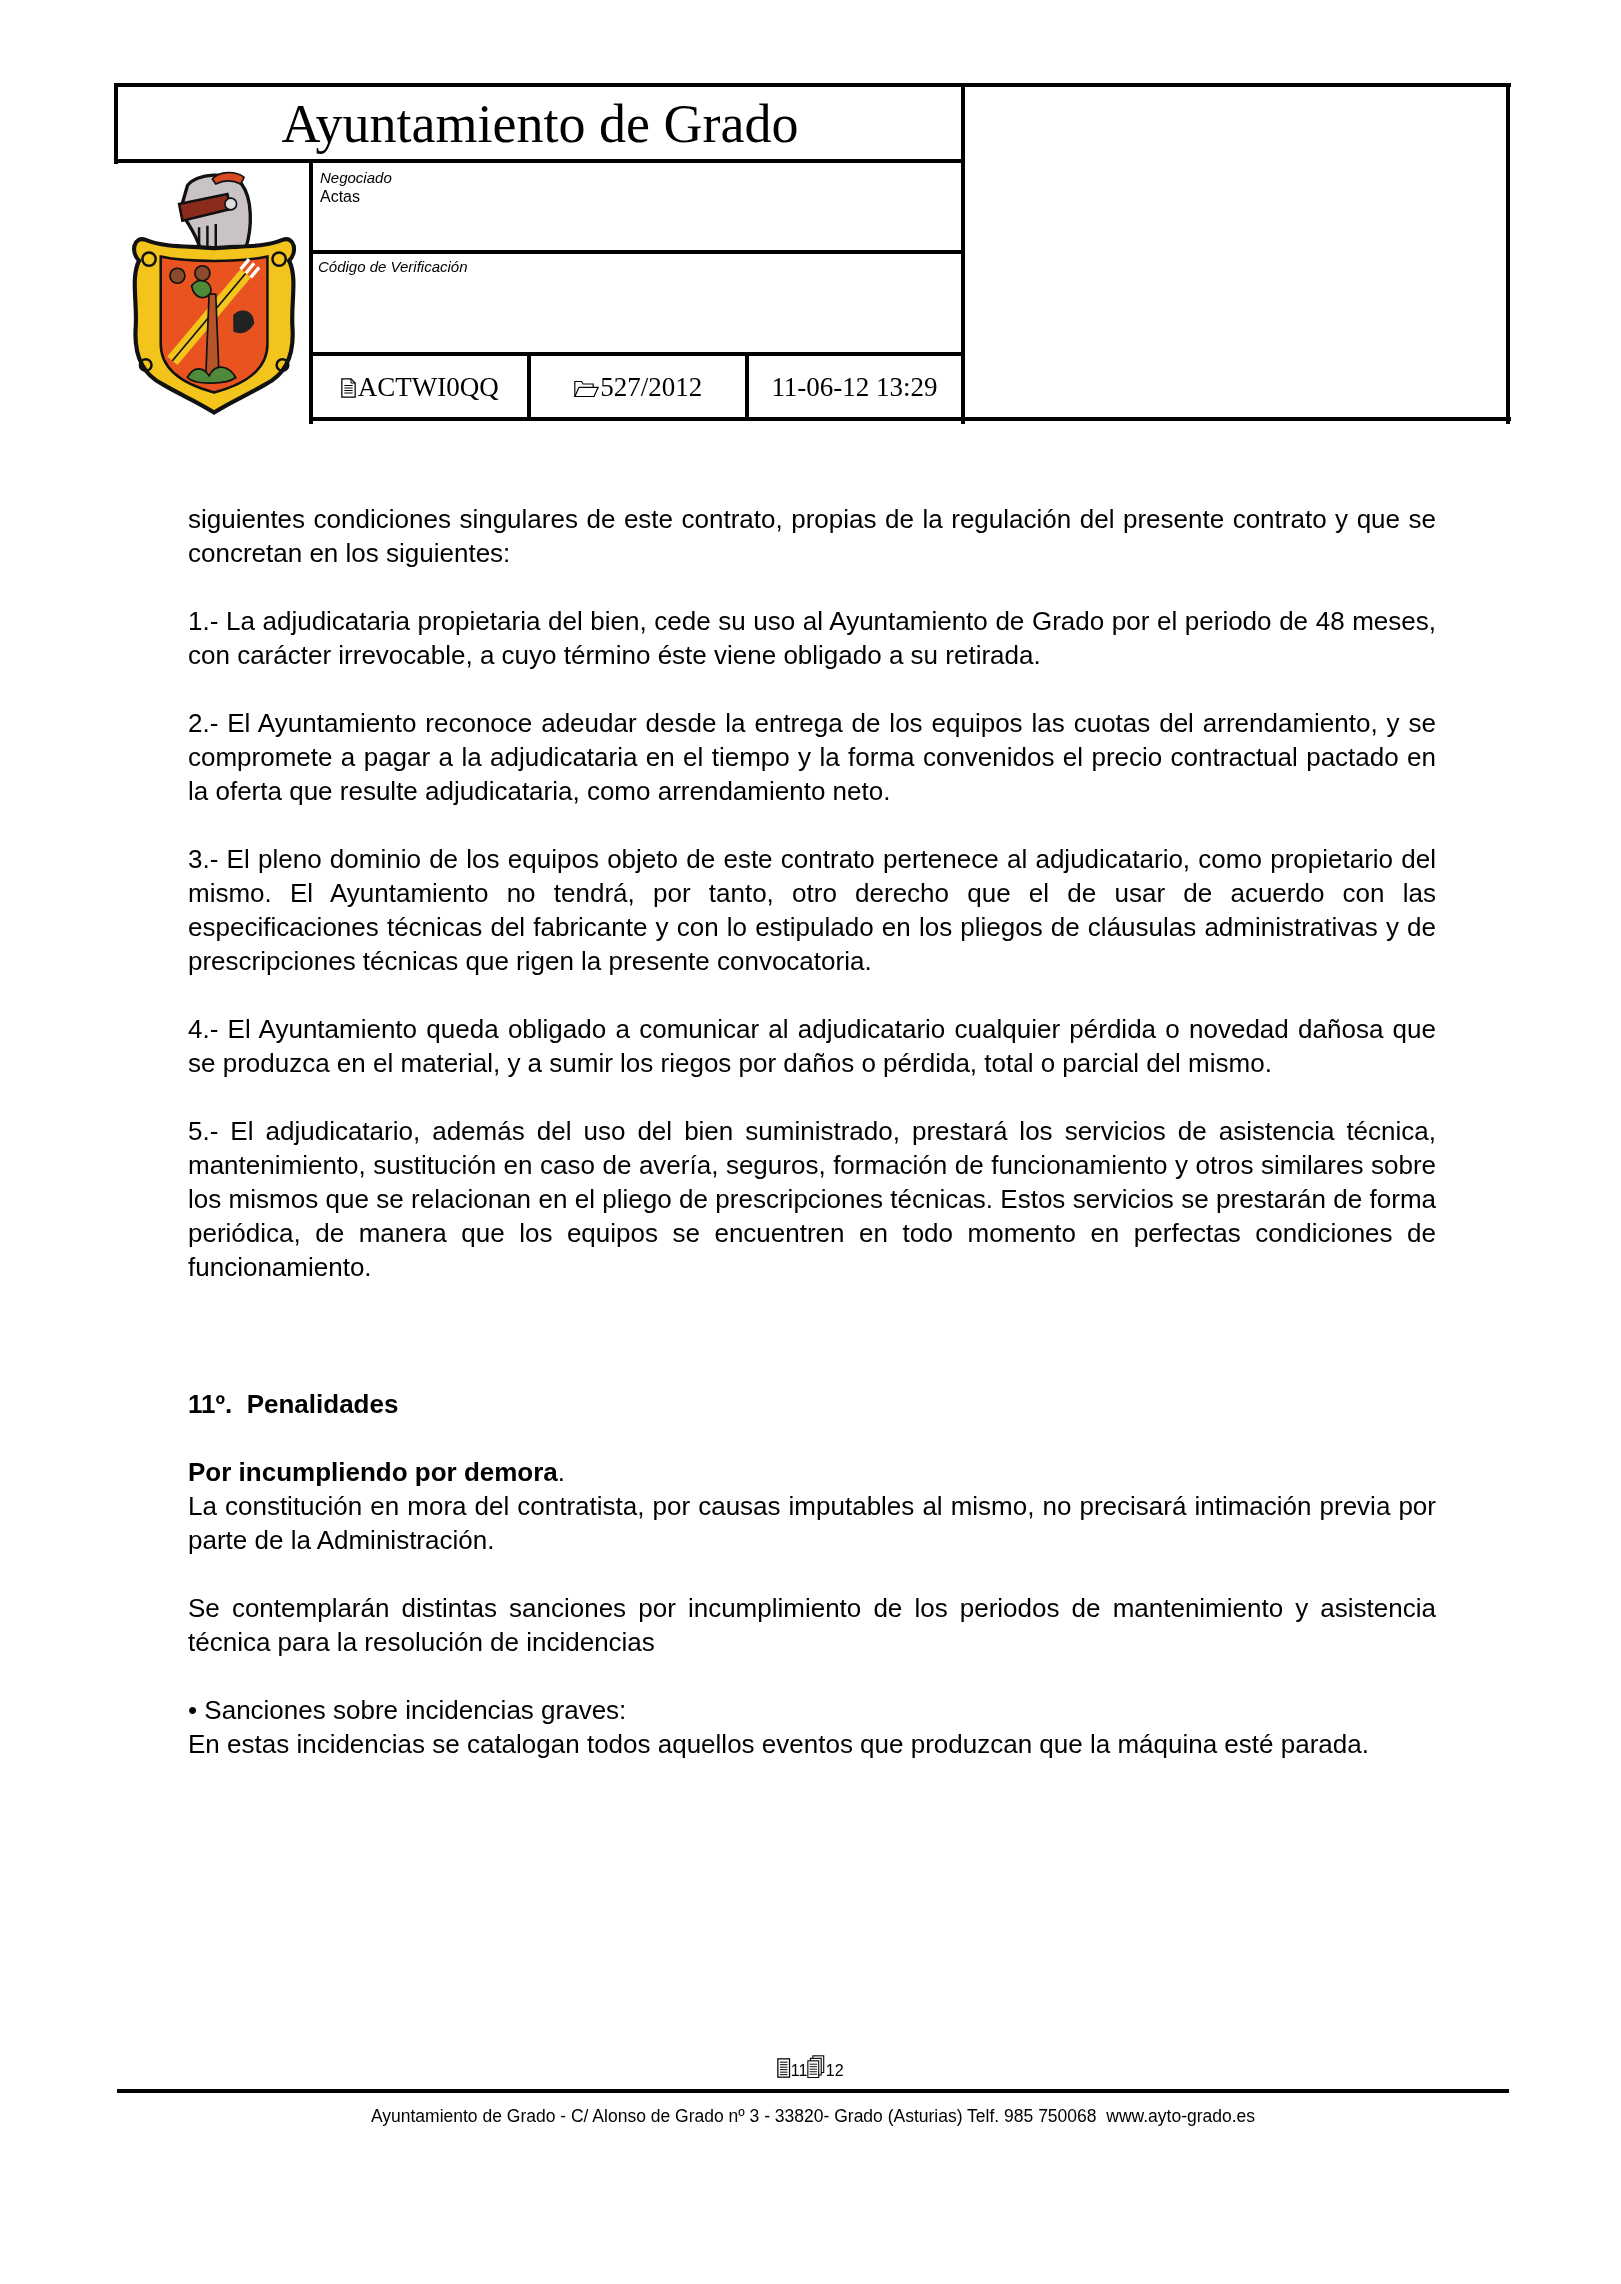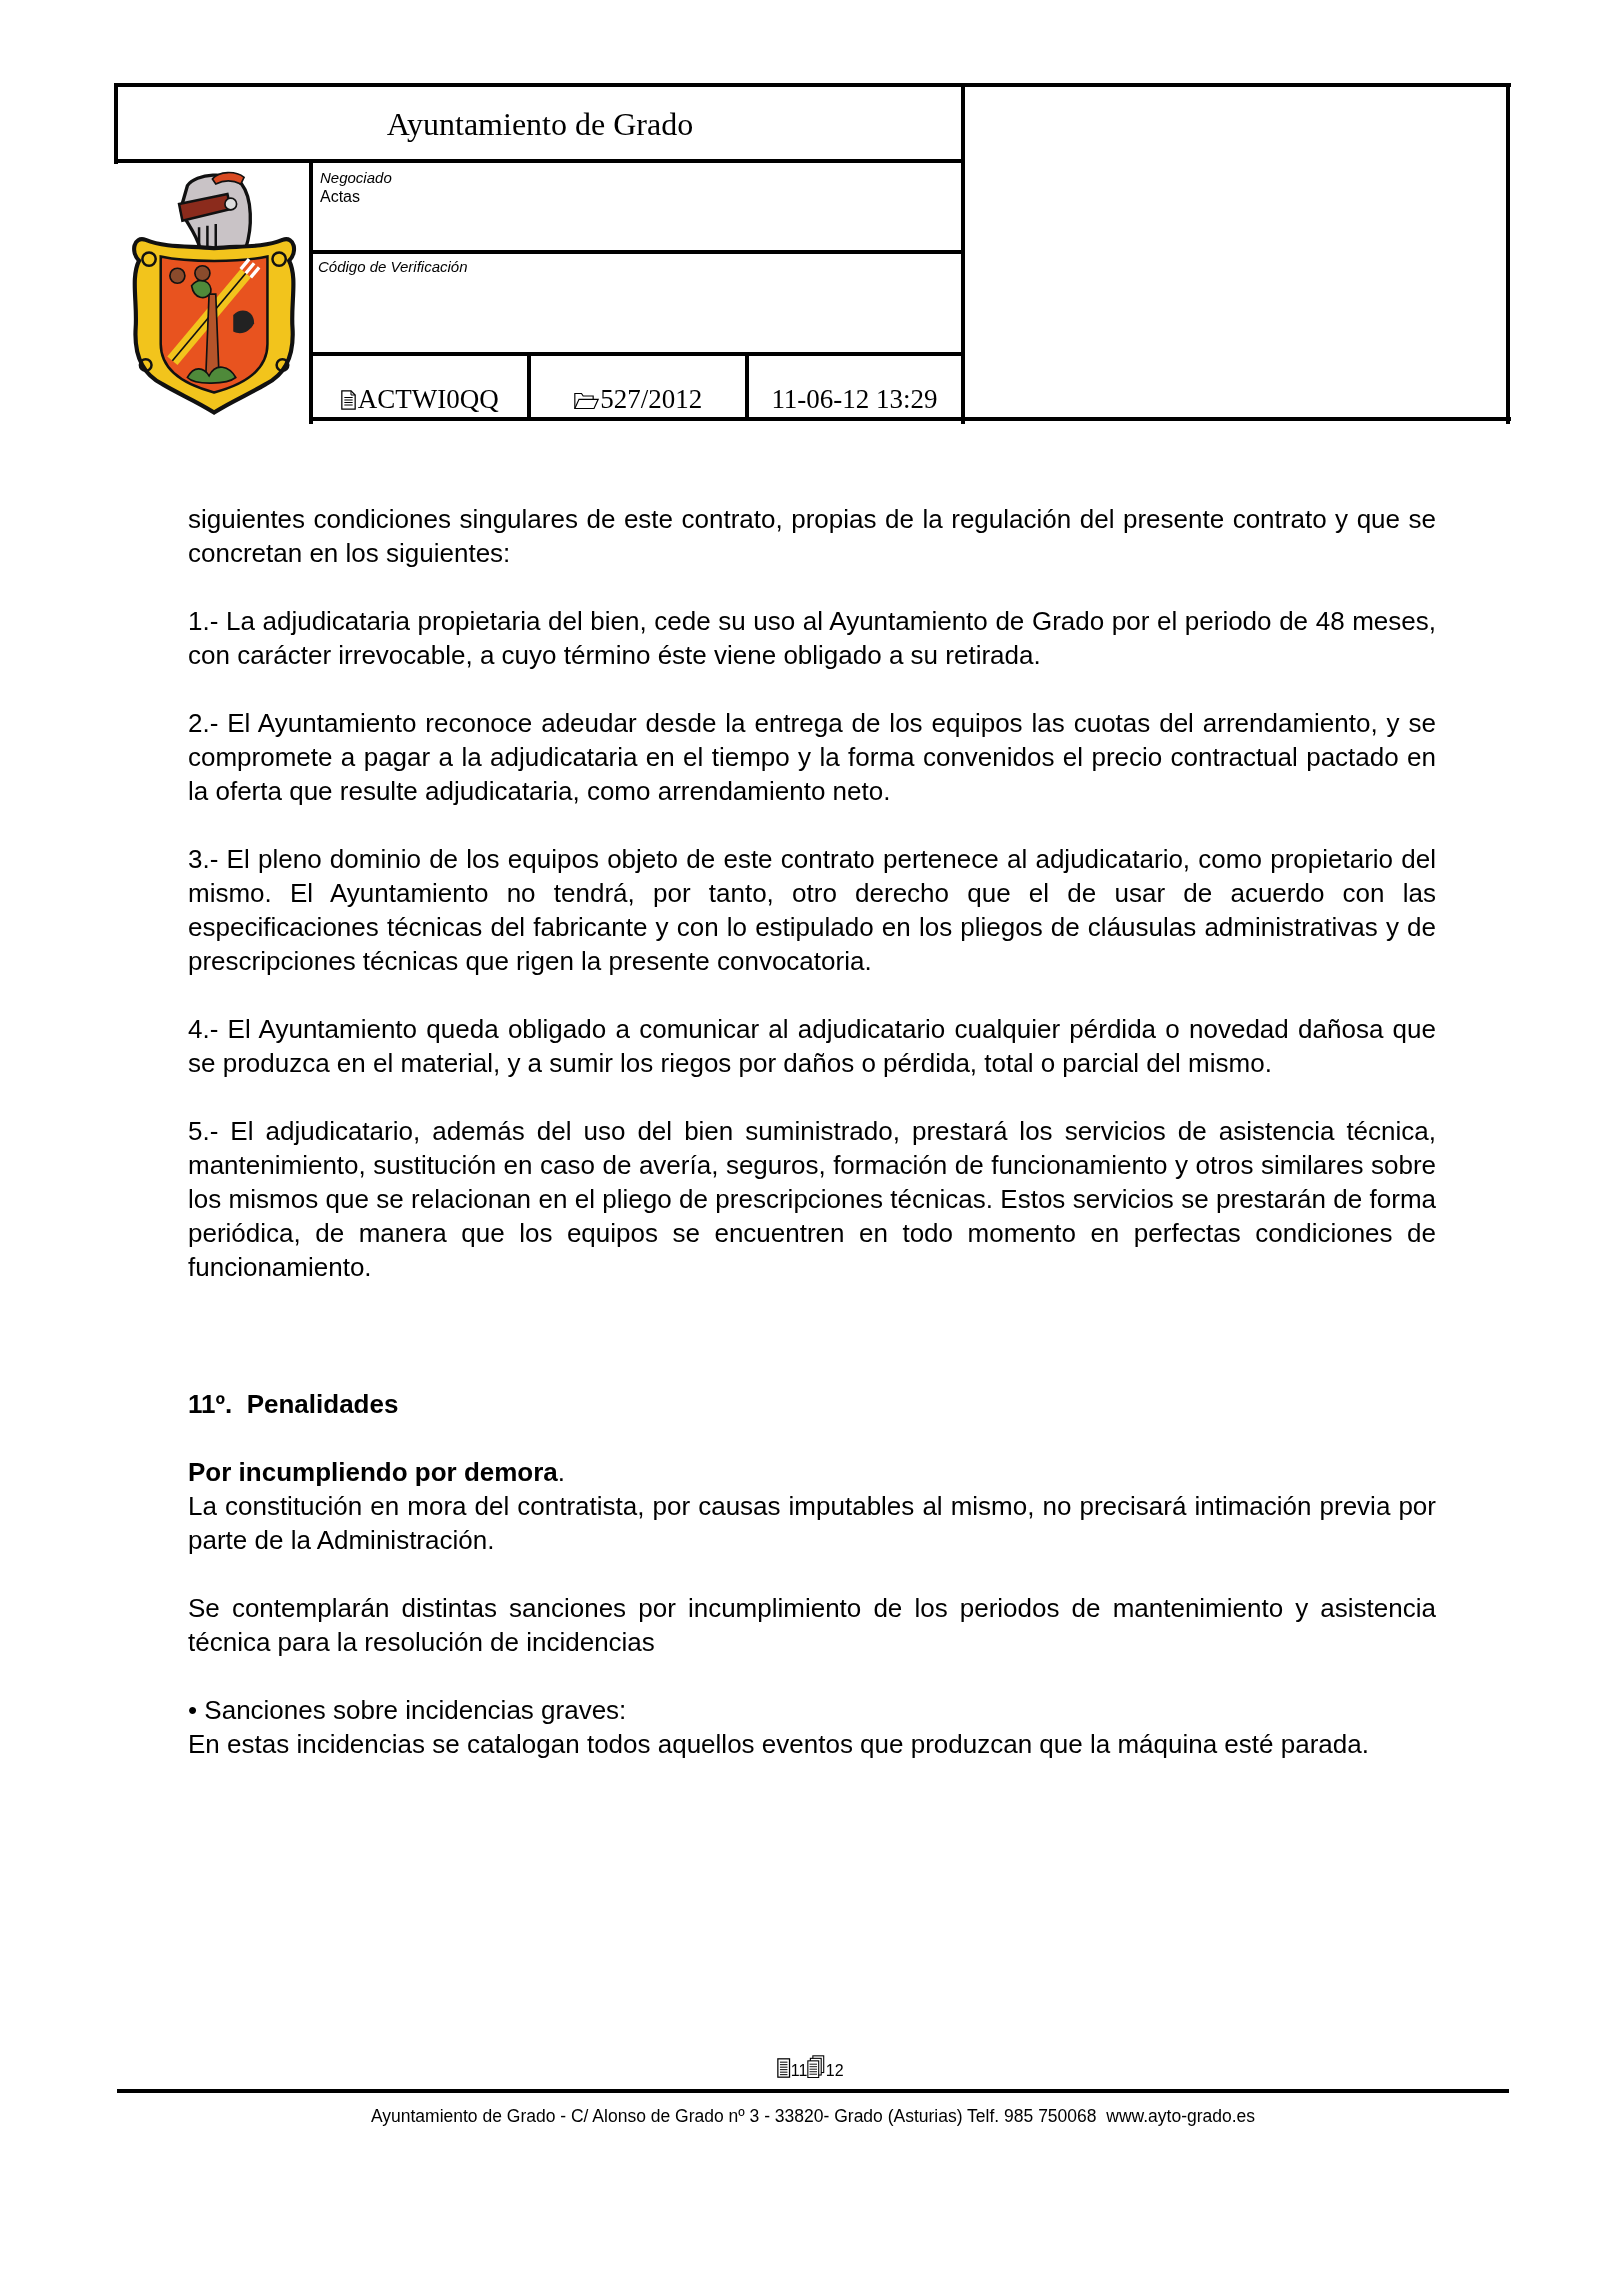--- a/index.html
+++ b/index.html
@@ -1,25 +1,25 @@
 <!DOCTYPE html>
 <html style="font-size:13.4px"><head>
 <meta charset="utf-8">
 <style>
   html, body { margin:0; padding:0; background:#ffffff; }
   body { width:1621px; height:2284px; position:relative; overflow:hidden; color:#000; }
 
   
   .hdr-line { position:absolute; background:#000; }
   .title { position:absolute; left:118px; top:87px; width:844px; height:75px;
-    font-family:"Liberation Serif", serif; font-size:32px; line-height:75px; text-align:center; white-space:nowrap; }
+    font-family:"Liberation Serif", serif; font-size:54px; line-height:75px; text-align:center; white-space:nowrap; }
   .small-label { position:absolute; font-family:"Liberation Sans", sans-serif; font-style:italic; font-size:15px; white-space:nowrap; }
   .neg-value { position:absolute; font-family:Liberation Sans, sans-serif; font-size:16px; white-space:nowrap; }
   .cell { position:absolute; top:357px; height:60px; font-family:"Liberation Serif", serif; font-size:27px;
-    line-height:60px; text-align:center; white-space:nowrap;margin-top:12px; }
+    line-height:60px; text-align:center; white-space:nowrap; }
   .cell .ico { display:inline-block; vertical-align:-1.7px; margin-right:1.7px; }
 
   .crest { position:absolute; left:129px; top:169px; width:171px; height:246px; }
 
   
   .body-text { position:absolute; left:188px; top:502px; width:1248px;
     font-family:"Liberation Sans", sans-serif; font-size:26px; line-height:34px; text-align:justify; }
   .body-text p { margin:0; }
   .body-text .gap1 { height:34px; }
   .body-text .gap3 { height:103px; }

